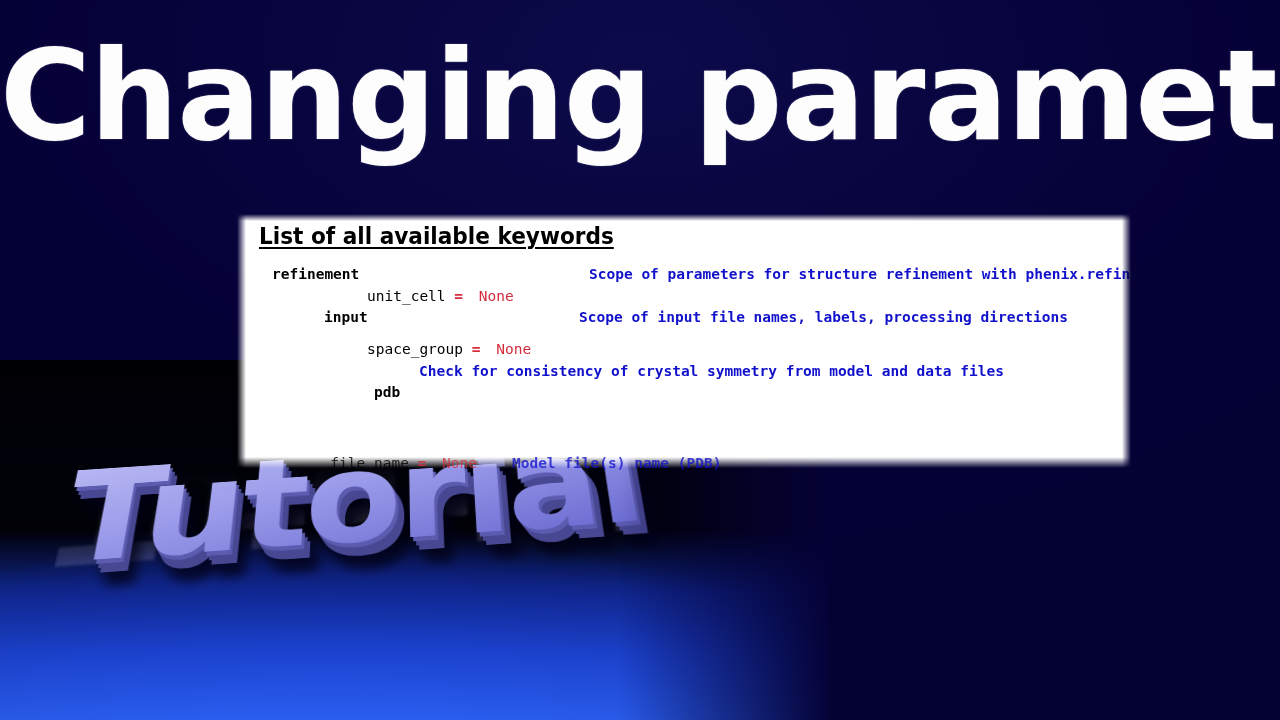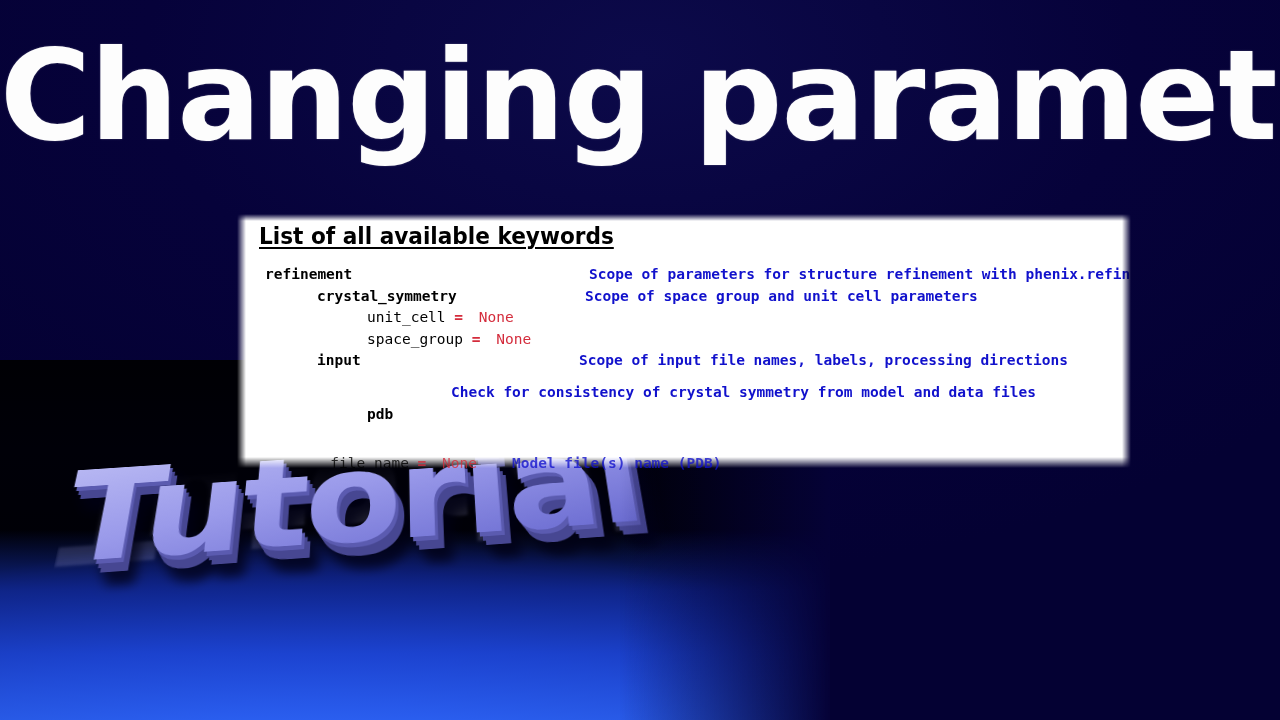--- a/index.html
+++ b/index.html
@@ -200,34 +200,34 @@
   }
   .kw-desc {
     position: absolute;
     top: 0;
     white-space: pre;
     color: #1111cc;
     font-weight: bold;
   }
 
   .kw-name        { color: #000000; }
-  .kw-name.scope  { font-weight: bold; }
+  .kw-name.scope  { font-weight: bold; margin-left: 7px; }
   .kw-eq          { color: #d42c3c; font-weight: bold; }
   .kw-val         { color: #d42c3c; padding-left: 7px; }
 
   
   .ind0 { left: 28px; }
   .ind1 { left: 80px; }
   .ind2 { left: 130px; }
 
   
   .dcol-a { left: 352px; }
   .dcol-b { left: 348px; }
   .dcol-c { left: 342px; }
-  .dcol-d { left: 182px; margin-left: 32px; }
+  .dcol-d { left: 182px; }
 
   
   #bleed-line {
     position: absolute;
     left: 243px;
     top: 455px;
     width: 900px;
     height: 24px;
     font-family: "DejaVu Sans Mono", "Liberation Mono", monospace;
     font-size: 14.5px;
@@ -264,34 +264,30 @@
   <div id="keyword-panel">
 
     <div id="panel-heading">List of all available keywords</div>
 
     <div id="keyword-list">
         <div class="kw-row">
           <span class="kw-left ind0"><span class="kw-name scope">refinement</span></span>
           <span class="kw-desc dcol-a">Scope of parameters for structure refinement with phenix.refine</span>
         </div>
         <div class="kw-row">
-          <span class="kw-left ind1"><span class="kw-name scope">crystal_symmetry</span></span>
-          <span class="kw-desc dcol-b">Scope of space group and unit cell parameters</span>
-        </div>
-        <div class="kw-row">
           <span class="kw-left ind2"><span class="kw-name">unit_cell</span><span class="kw-eq"> = </span><span class="kw-val">None</span></span>
-        </div>
-        <div class="kw-row">
-          <span class="kw-left ind2"><span class="kw-name">space_group</span><span class="kw-eq"> = </span><span class="kw-val">None</span></span>
         </div>
         <div class="kw-row gap">
           <span class="kw-left ind1"><span class="kw-name scope">input</span></span>
           <span class="kw-desc dcol-c">Scope of input file names, labels, processing directions</span>
         </div>
         <div class="kw-row">
+          <span class="kw-left ind2"><span class="kw-name">space_group</span><span class="kw-eq"> = </span><span class="kw-val">None</span></span>
+        </div>
+        <div class="kw-row">
           <span class="kw-desc dcol-d">Check for consistency of crystal symmetry from model and data files</span>
         </div>
         <div class="kw-row">
           <span class="kw-left ind2"><span class="kw-name scope">pdb</span></span>
         </div>
       </div>
   </div>
 
   <div id="bleed-line"><span>          </span><span class="kw-name">file_name</span><span class="kw-eq"> = </span><span class="kw-val">None</span><span>    </span><span class="kw-desc">Model file(s) name (PDB)</span></div>
 

